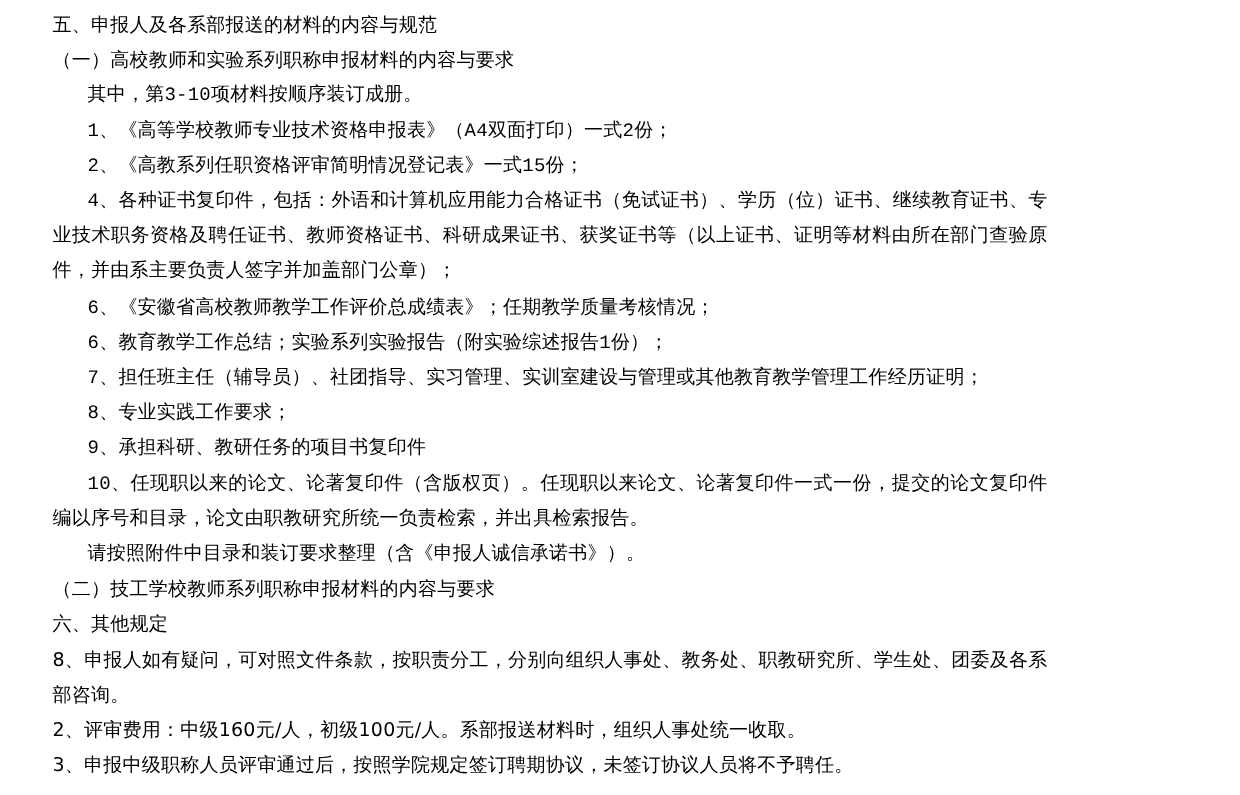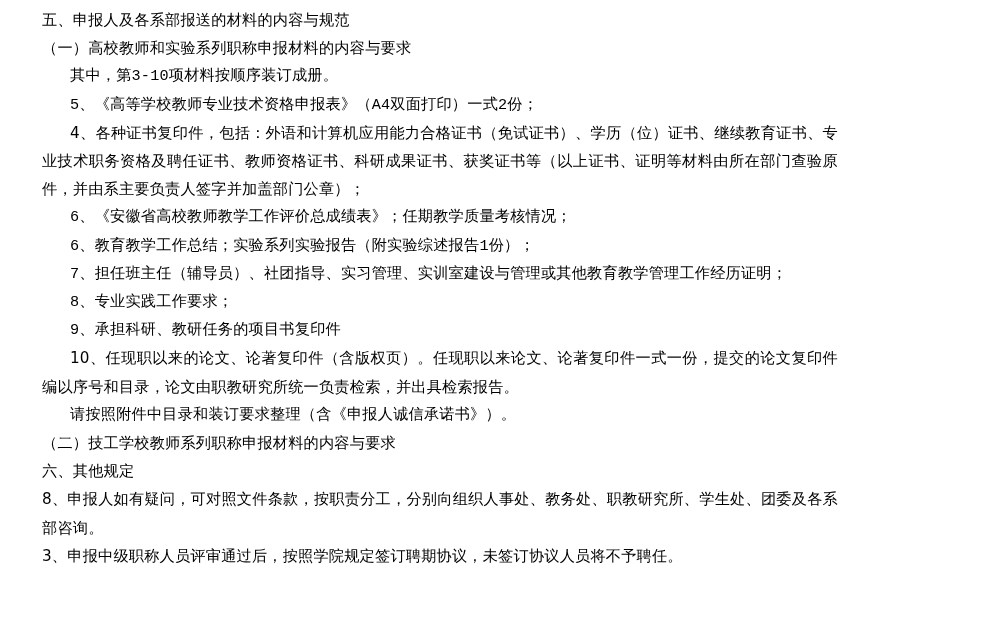--- a/index.html
+++ b/index.html
@@ -32,37 +32,40 @@
   .indent-1 {
     padding-left: 56px;
     font-family: Liberation Mono, monospace;
   }
   .indent-2 {
     padding-left: 28px;
   }
   .flow {
     padding-left: 28px;
     text-indent: 28px;
+    font-family: Liberation Mono, monospace;
   }
 </style>
 </head>
 <body>
 
 <div id="doc">
 
   <p class="para indent-2">五、申报人及各系部报送的材料的内容与规范</p>
   <p class="para indent-2">（一）高校教师和实验系列职称申报材料的内容与要求</p>
   <p class="para indent-1">其中，第3-10项材料按顺序装订成册。</p>
-  <p class="para indent-1">5、《高等学校教师专业技术资格申报表》（A4双面打印）一式2份；</p>
+  <p class="para indent-1">1、《高等学校教师专业技术资格申报表》（A4双面打印）一式2份；</p>
+  <p class="para indent-1">2、《高教系列任职资格评审简明情况登记表》一式15份；</p>
   <p class="para flow">4、各种证书复印件，包括：外语和计算机应用能力合格证书（免试证书）、学历（位）证书、继续教育证书、专业技术职务资格及聘任证书、教师资格证书、科研成果证书、获奖证书等（以上证书、证明等材料由所在部门查验原件，并由系主要负责人签字并加盖部门公章）；</p>
   <p class="para indent-1">6、《安徽省高校教师教学工作评价总成绩表》；任期教学质量考核情况；</p>
   <p class="para indent-1">6、教育教学工作总结；实验系列实验报告（附实验综述报告1份）；</p>
   <p class="para indent-1">7、担任班主任（辅导员）、社团指导、实习管理、实训室建设与管理或其他教育教学管理工作经历证明；</p>
   <p class="para indent-1">8、专业实践工作要求；</p>
   <p class="para indent-1">9、承担科研、教研任务的项目书复印件</p>
   <p class="para flow">10、任现职以来的论文、论著复印件（含版权页）。任现职以来论文、论著复印件一式一份，提交的论文复印件编以序号和目录，论文由职教研究所统一负责检索，并出具检索报告。</p>
   <p class="para indent-1">请按照附件中目录和装订要求整理（含《申报人诚信承诺书》）。</p>
   <p class="para indent-2">（二）技工学校教师系列职称申报材料的内容与要求</p>
   <p class="para indent-2">六、其他规定</p>
   <p class="para indent-2">8、申报人如有疑问，可对照文件条款，按职责分工，分别向组织人事处、教务处、职教研究所、学生处、团委及各系部咨询。</p>
+  <p class="para indent-2">2、评审费用：中级160元/人，初级100元/人。系部报送材料时，组织人事处统一收取。</p>
   <p class="para indent-2">3、申报中级职称人员评审通过后，按照学院规定签订聘期协议，未签订协议人员将不予聘任。</p>
 
 </div>
 
 </body></html>

